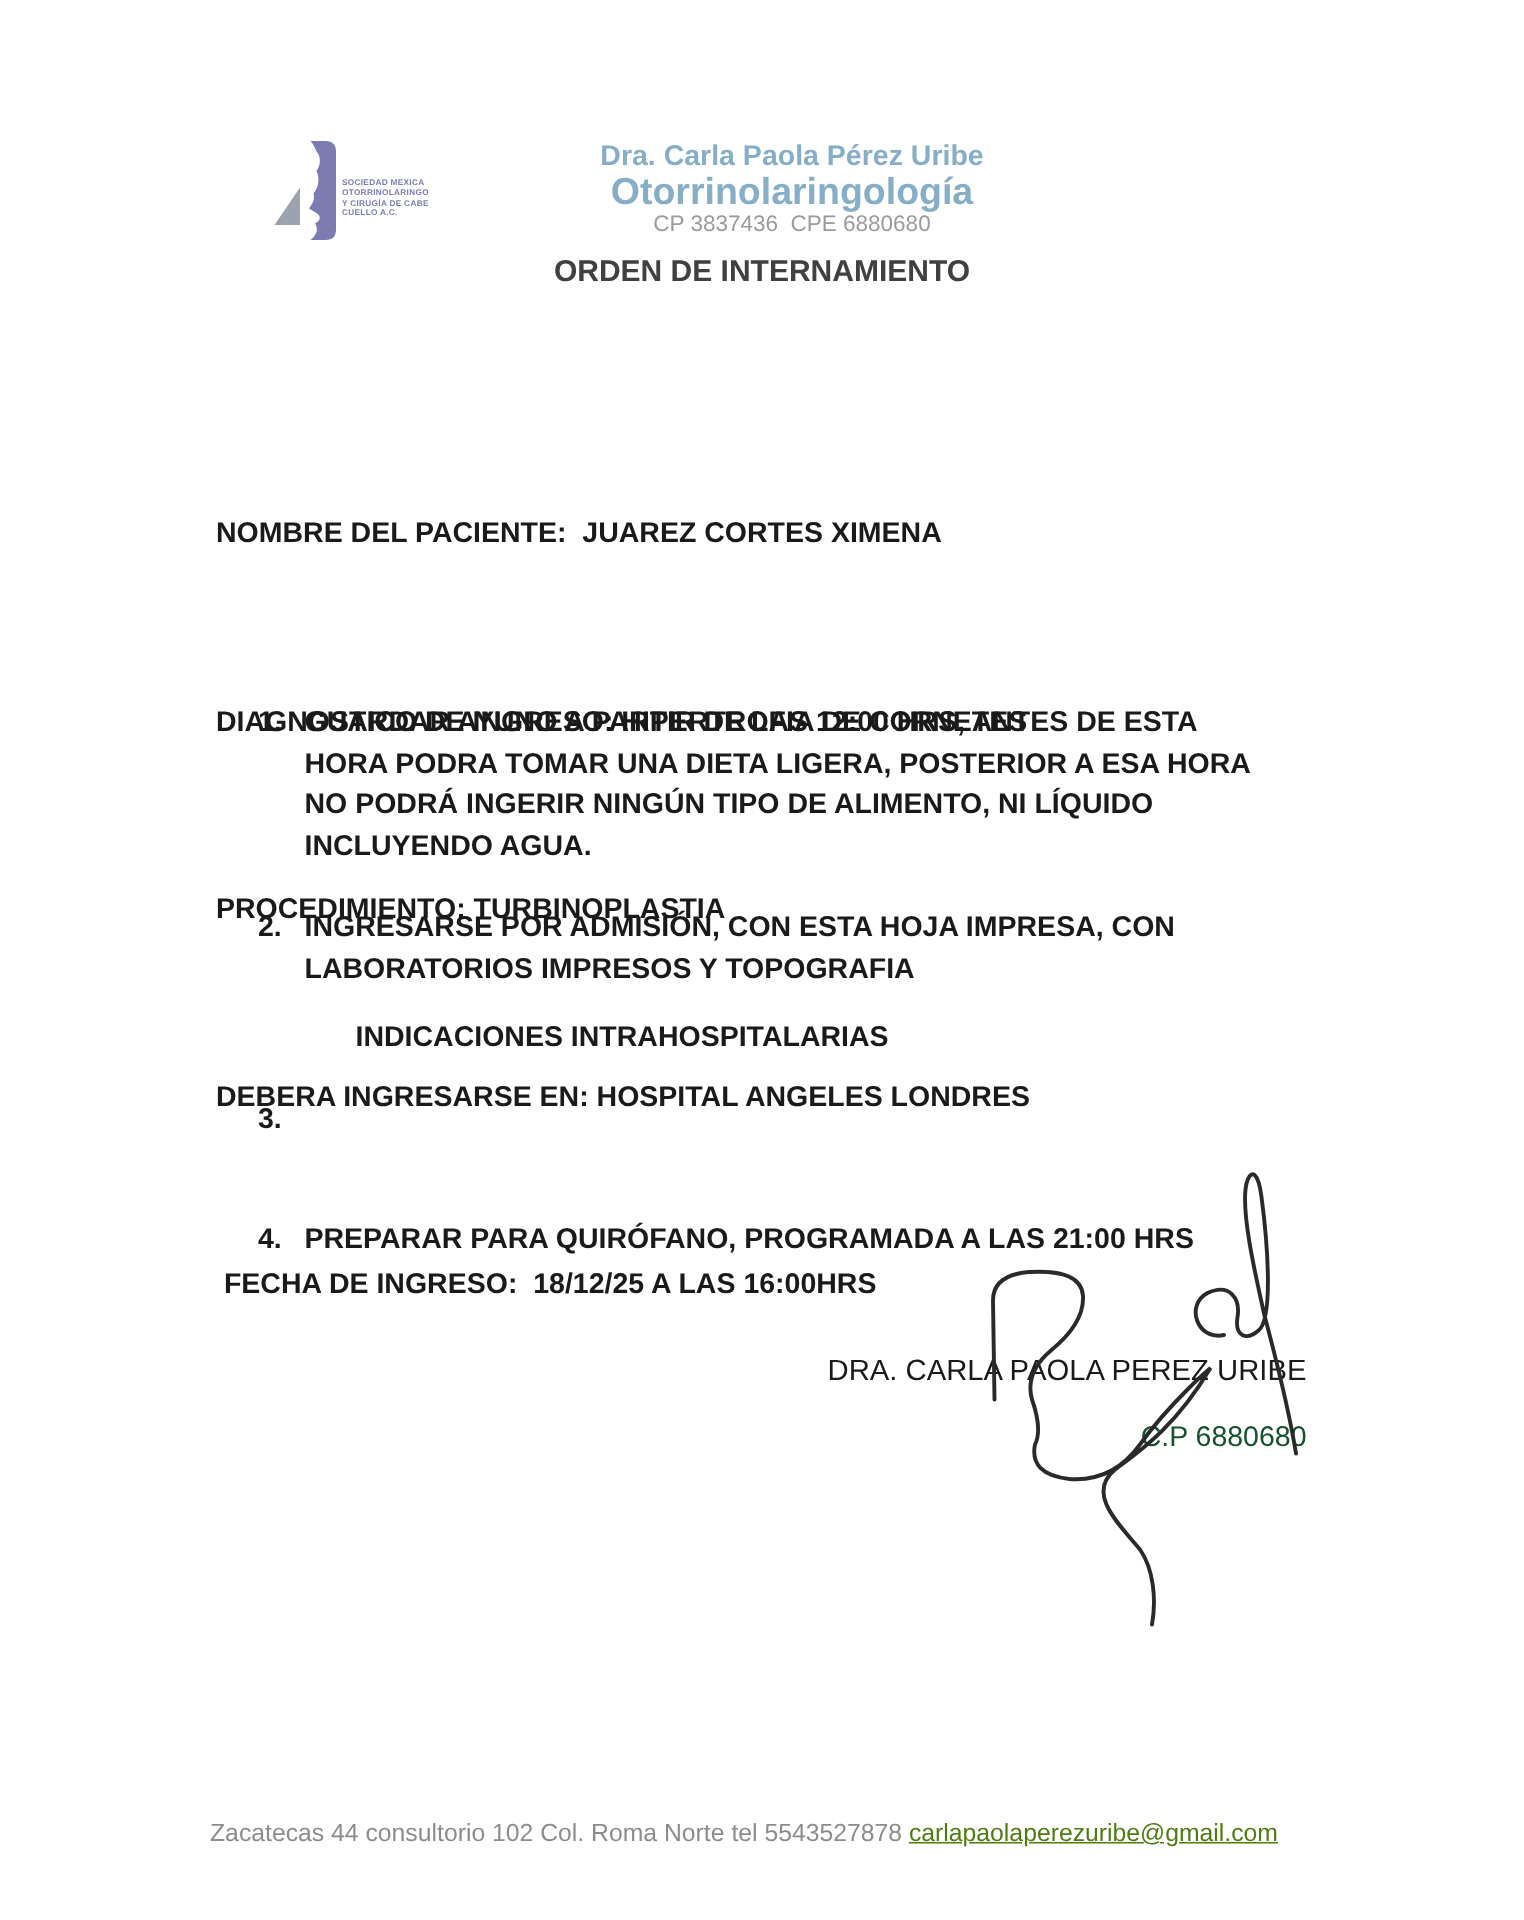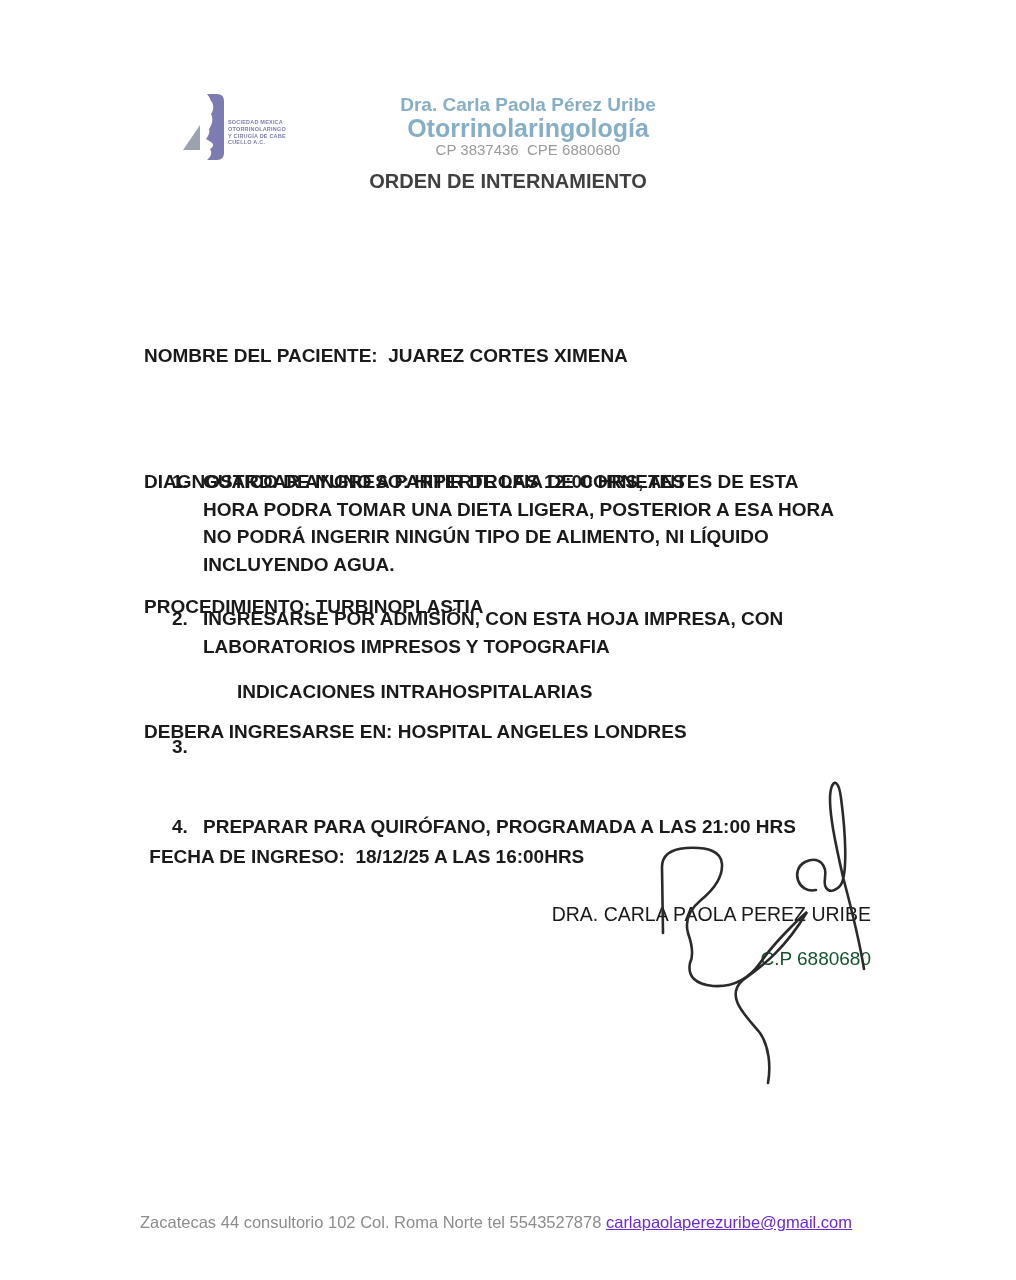--- a/index.html
+++ b/index.html
@@ -127,21 +127,21 @@
   
   .footer {
     position: absolute;
     left: 140px; top: 1213px;
     width: 760px;
     font-size: 16.5px;
     color: #8c8c8c;
     white-space: nowrap;
   }
   .footer a {
-    color: #6d28d9;
+    color: #4d7c0f;
     text-decoration: underline;
     cursor: pointer;
   }
 </style>
 </head>
 <body>
 
 <div class="page">
 
   <div class="logo-box">

